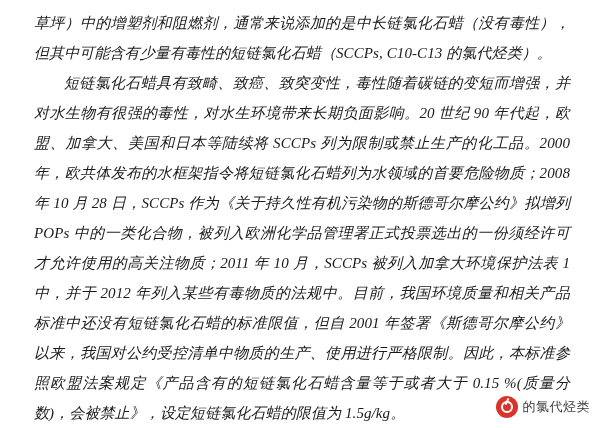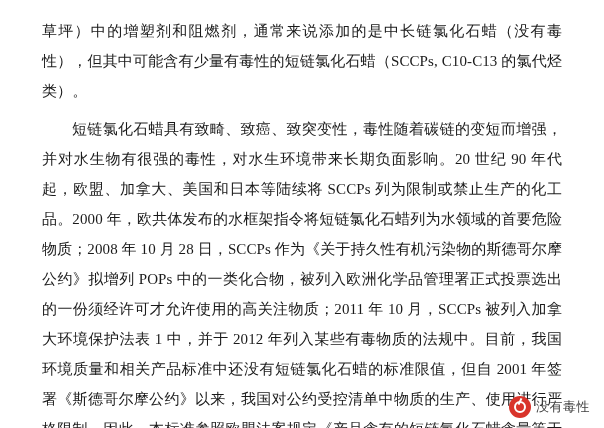--- a/index.html
+++ b/index.html
@@ -21,22 +21,23 @@
     height: 428px;
     padding: 8px 34px 0 34px;
     position: relative;
   }
   .para {
     font-size: 15px;
     line-height: 30px;
     text-align: justify;
     text-justify: inter-ideograph;
     letter-spacing: 0.1px;
-    margin: 8px;
+    margin: 0;
     text-indent: 0;
+    font-style: italic;
   }
   .para + .para {
     margin-top: 0;
   }
   .indent {
     text-indent: 2em;
   }
   .watermark {
     position: absolute;
     right: 14px;
@@ -84,15 +85,15 @@
 </style>
 </head>
 <body>
 
 <div class="page">
   <p class="para">草坪）中的增塑剂和阻燃剂，通常来说添加的是中长链氯化石蜡（没有毒性），但其中可能含有少量有毒性的短链氯化石蜡（SCCPs, C10-C13 的氯代烃类）。</p>
   <p class="para indent">短链氯化石蜡具有致畸、致癌、致突变性，毒性随着碳链的变短而增强，并对水生物有很强的毒性，对水生环境带来长期负面影响。20 世纪 90 年代起，欧盟、加拿大、美国和日本等陆续将 SCCPs 列为限制或禁止生产的化工品。2000 年，欧共体发布的水框架指令将短链氯化石蜡列为水领域的首要危险物质；2008 年 10 月 28 日，SCCPs 作为《关于持久性有机污染物的斯德哥尔摩公约》拟增列 POPs 中的一类化合物，被列入欧洲化学品管理署正式投票选出的一份须经许可才允许使用的高关注物质；2011 年 10 月，SCCPs 被列入加拿大环境保护法表 1 中，并于 2012 年列入某些有毒物质的法规中。目前，我国环境质量和相关产品标准中还没有短链氯化石蜡的标准限值，但自 2001 年签署《斯德哥尔摩公约》以来，我国对公约受控清单中物质的生产、使用进行严格限制。因此，本标准参照欧盟法案规定《产品含有的短链氯化石蜡含量等于或者大于 0.15 %(质量分数)，会被禁止》，设定短链氯化石蜡的限值为 1.5g/kg。</p>
 
   <div class="watermark">
     <span class="wm-logo"></span>
-    <span class="wm-text">没有毒性</span>
+    <span class="wm-text">的氯代烃类</span>
   </div>
 </div>
 
 </body></html>

